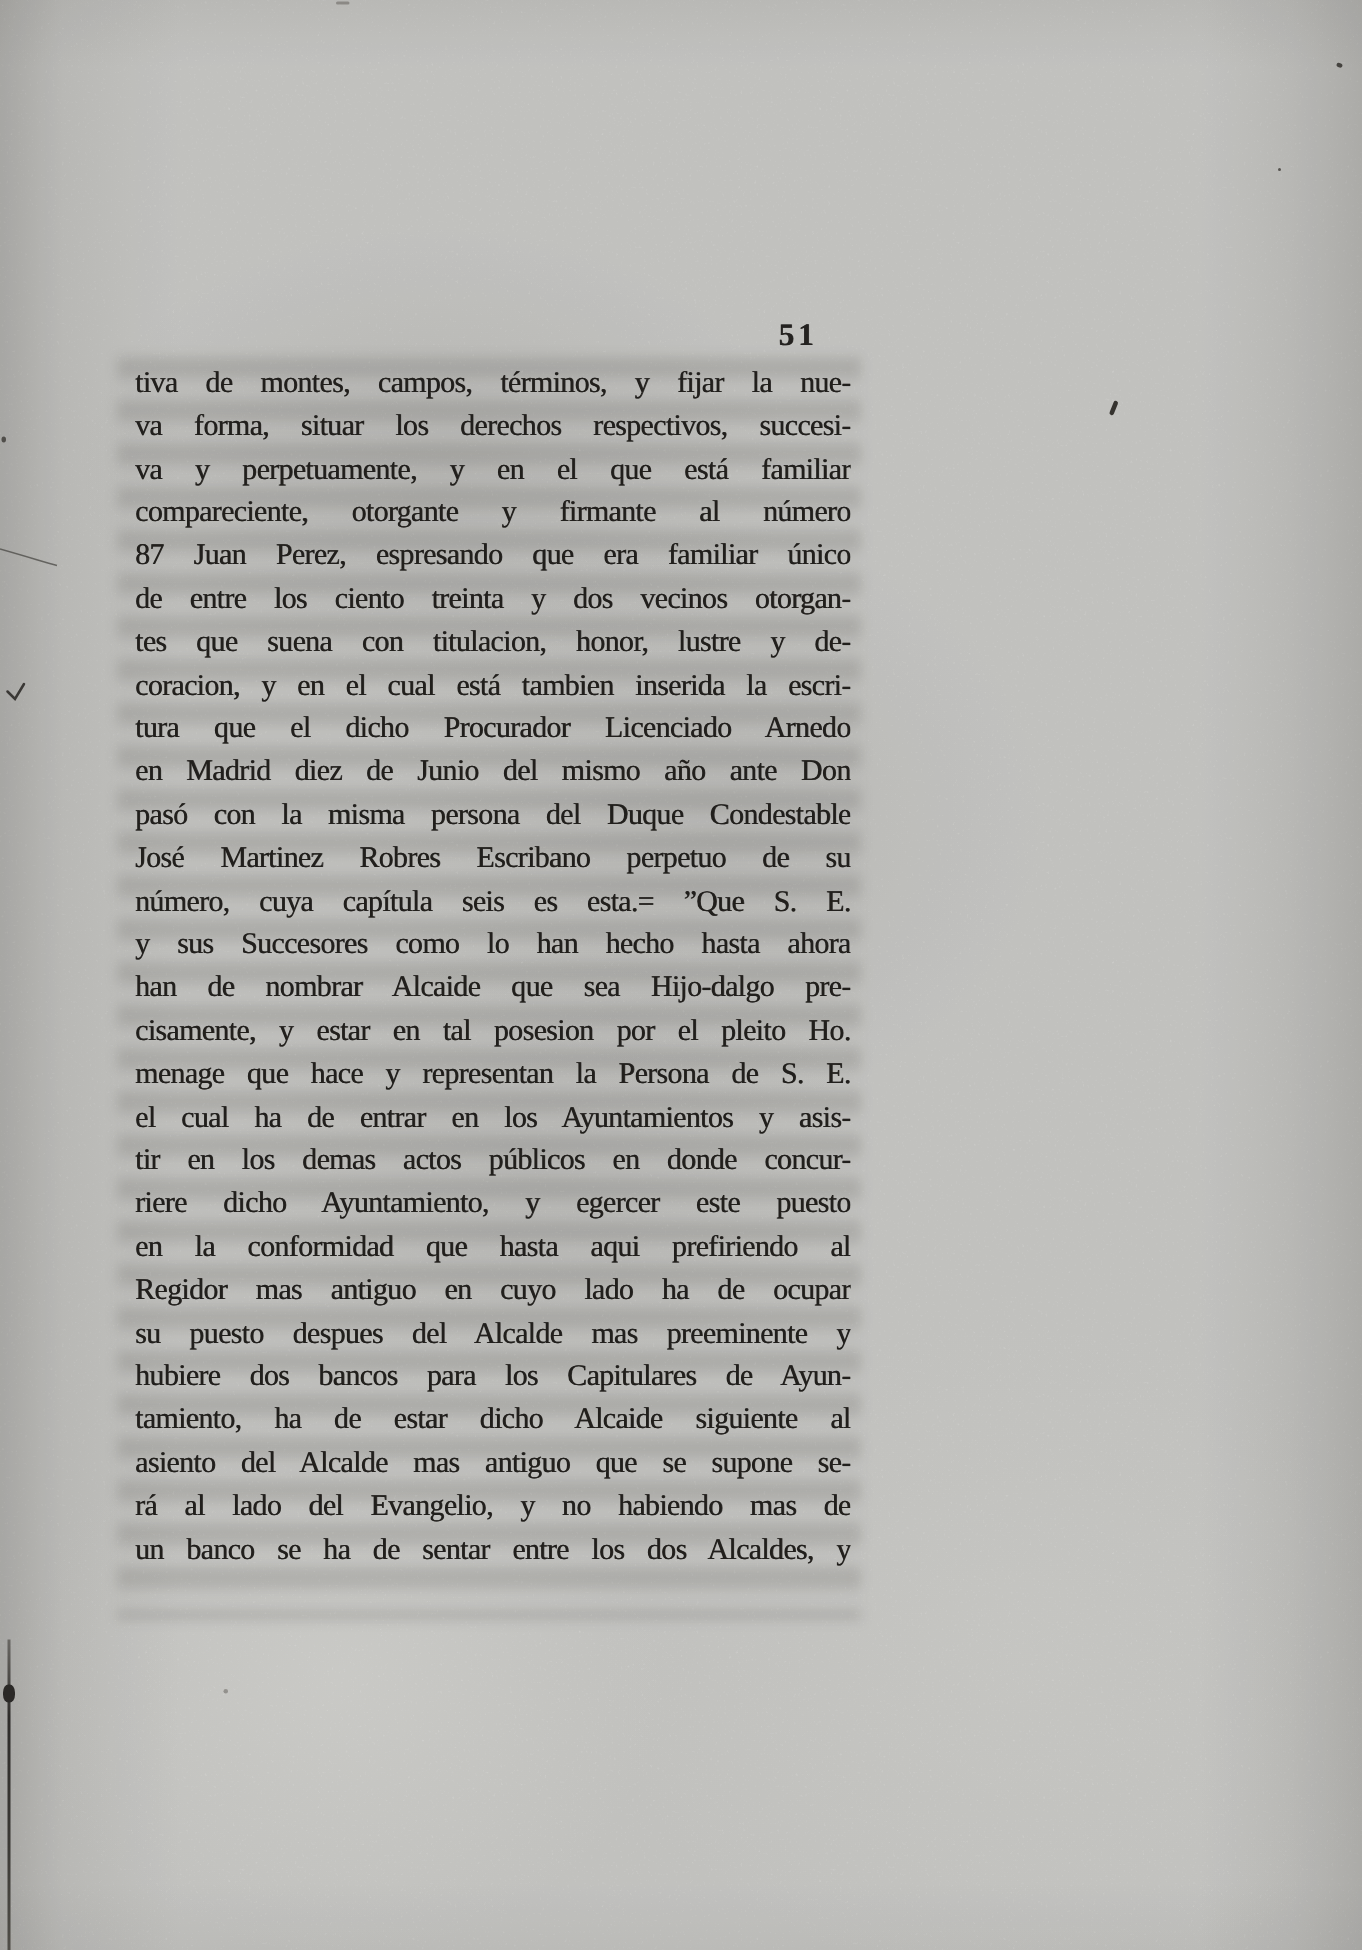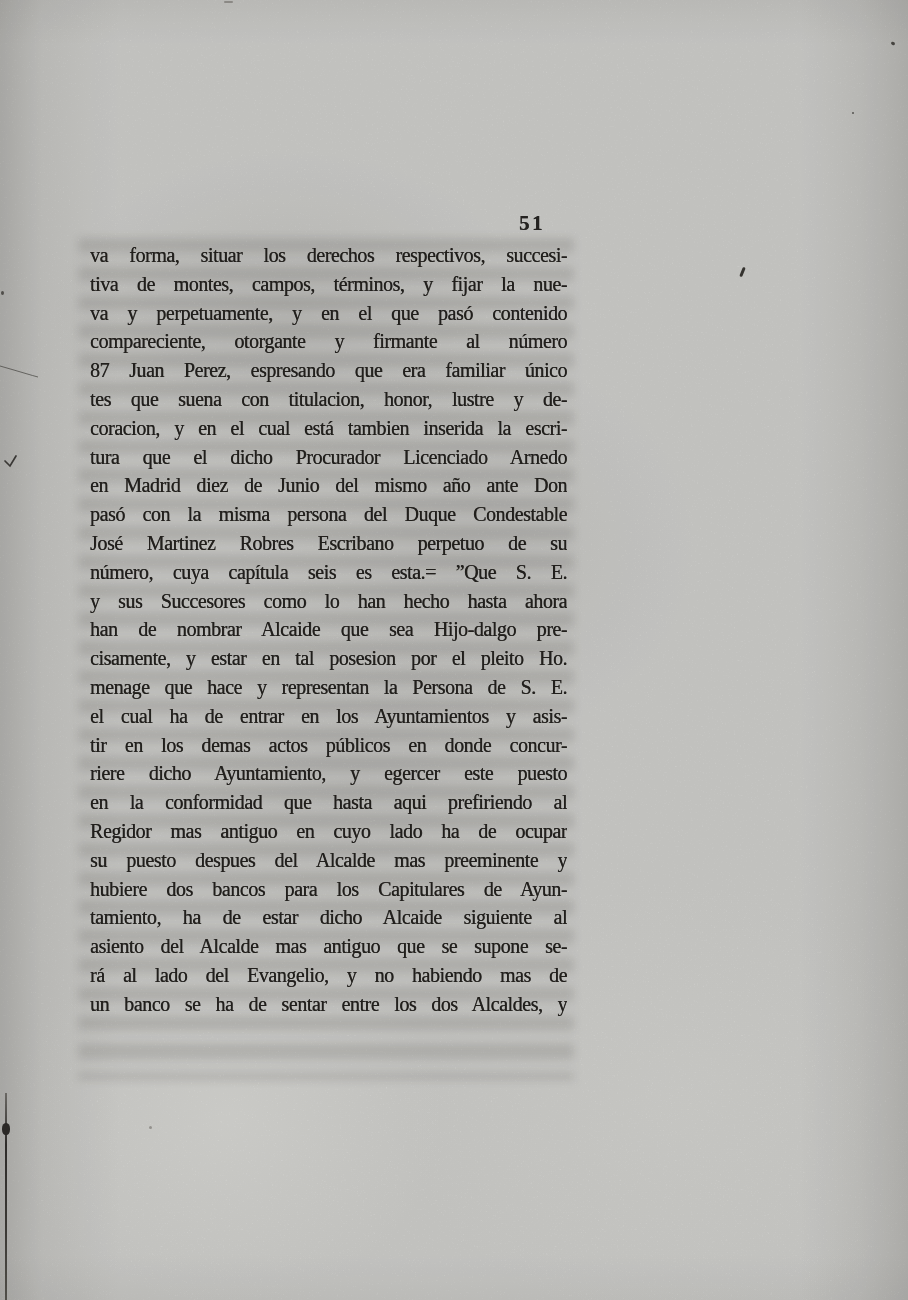--- a/index.html
+++ b/index.html
@@ -109,25 +109,26 @@
       <path d="M2 7 L7 12 L13 2" stroke="#3a3835" stroke-width="1.7" fill="none" stroke-linecap="round"></path>
     </svg>
     <svg class="svg-mark" style="left:0px; top:358px;" width="40" height="24" aria-hidden="true">
       <path d="M0 8 Q 14 12 24 15 T 38 19" stroke="rgba(74,72,68,0.75)" stroke-width="1" fill="none"></path>
     </svg>
   </div>
 
   <div class="page-number">51</div>
 
   <div class="text-block">
+    <div class="text-line">tiva de montes, campos, términos, y fijar la nue-</div>
     <div class="text-line">va forma, situar los derechos respectivos, succesi-</div>
-    <div class="text-line">tiva de montes, campos, términos, y fijar la nue-</div>
-    <div class="text-line">va y perpetuamente, y en el que pasó contenido</div>
+    <div class="text-line">va y perpetuamente, y en el que está familiar</div>
     <div class="text-line">compareciente, otorgante y firmante al número</div>
     <div class="text-line">87 Juan Perez, espresando que era familiar único</div>
+    <div class="text-line">de entre los ciento treinta y dos vecinos otorgan-</div>
     <div class="text-line">tes que suena con titulacion, honor, lustre y de-</div>
     <div class="text-line">coracion, y en el cual está tambien inserida la escri-</div>
     <div class="text-line">tura que el dicho Procurador Licenciado Arnedo</div>
     <div class="text-line">en Madrid diez de Junio del mismo año ante Don</div>
     <div class="text-line">pasó con la misma persona del Duque Condestable</div>
     <div class="text-line">José Martinez Robres Escribano perpetuo de su</div>
     <div class="text-line">número, cuya capítula seis es esta.= ”Que S. E.</div>
     <div class="text-line">y sus Succesores como lo han hecho hasta ahora</div>
     <div class="text-line">han de nombrar Alcaide que sea Hijo-dalgo pre-</div>
     <div class="text-line">cisamente, y estar en tal posesion por el pleito Ho.</div>

